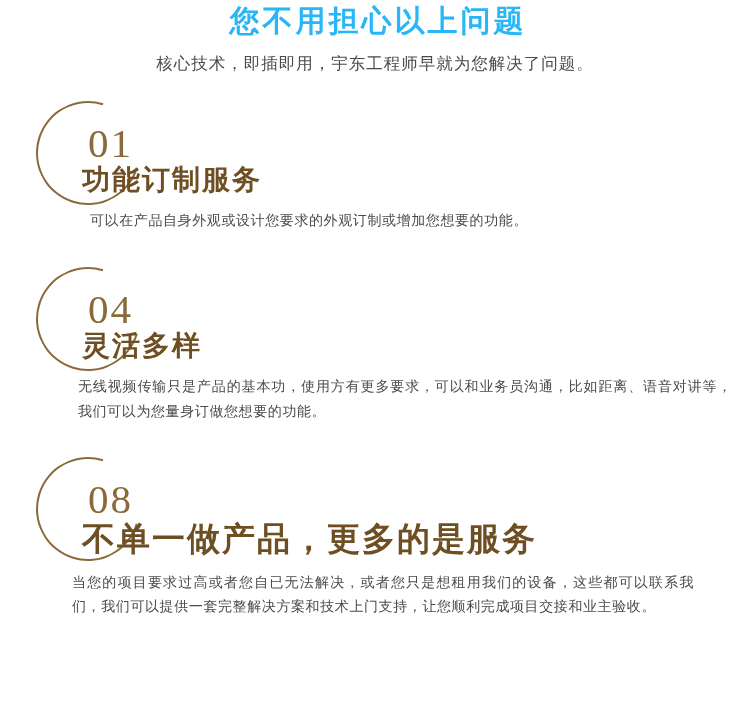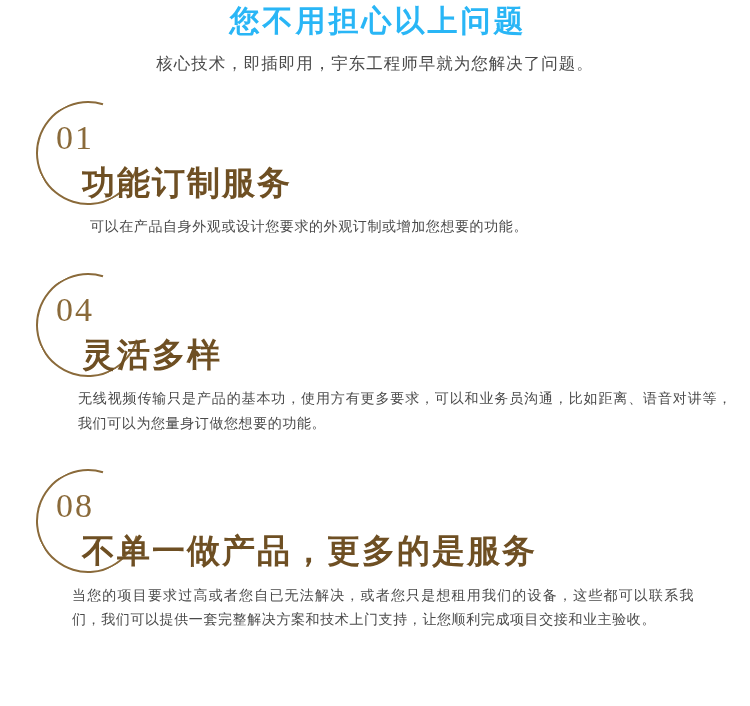--- a/index.html
+++ b/index.html
@@ -66,33 +66,33 @@
     height: 104px;
     border: 2px solid #8a6a3a;
     border-radius: 50%;
     box-sizing: border-box;
     
     border-right-color: transparent;
     transform: rotate(-28deg);
   }
   .num-text {
     position: absolute;
-    left: 20px;
+    left: 52px;
     top: 18px;
-    font-size: 34px;
+    font-size: 41px;
     color: #8a6a3a;
     font-family: "Liberation Serif", serif;
     letter-spacing: 2px;
   }
 
   .sec-title {
     position: relative;
     margin: 0;
     padding-left: 46px;
-    font-size: 33px;
+    font-size: 28px;
     font-weight: bold;
     color: #6e4f23;
     letter-spacing: 2px;
     line-height: 1.2;
   }
   .sec-title.wide {
     font-size: 33px;
   }
 
   .sec-body {
@@ -106,21 +106,21 @@
     text-align: justify;
   }
 
   
   #section-1 { margin-top: 10px; }
   #section-2 { margin-top: 34px; }
   #section-3 { margin-top: 34px; }
 
   #section-1 .sec-body { padding-left: 54px; padding-right: 50px; }
   #section-2 .sec-body { padding-left: 42px; padding-right: 18px; }
-  #section-3 .sec-body { padding-left: 36px; padding-right: 56px; }
+  #section-3 .sec-body { padding-left: 36px; padding-right: 56px; font-family: Liberation Mono, monospace; }
 </style>
 </head>
 <body>
 
 <div class="page">
 
   <div class="header">
     <h1 class="header-title">您不用担心以上问题</h1>
     <div class="header-sub">核心技术，即插即用，宇东工程师早就为您解决了问题。</div>
   </div>

